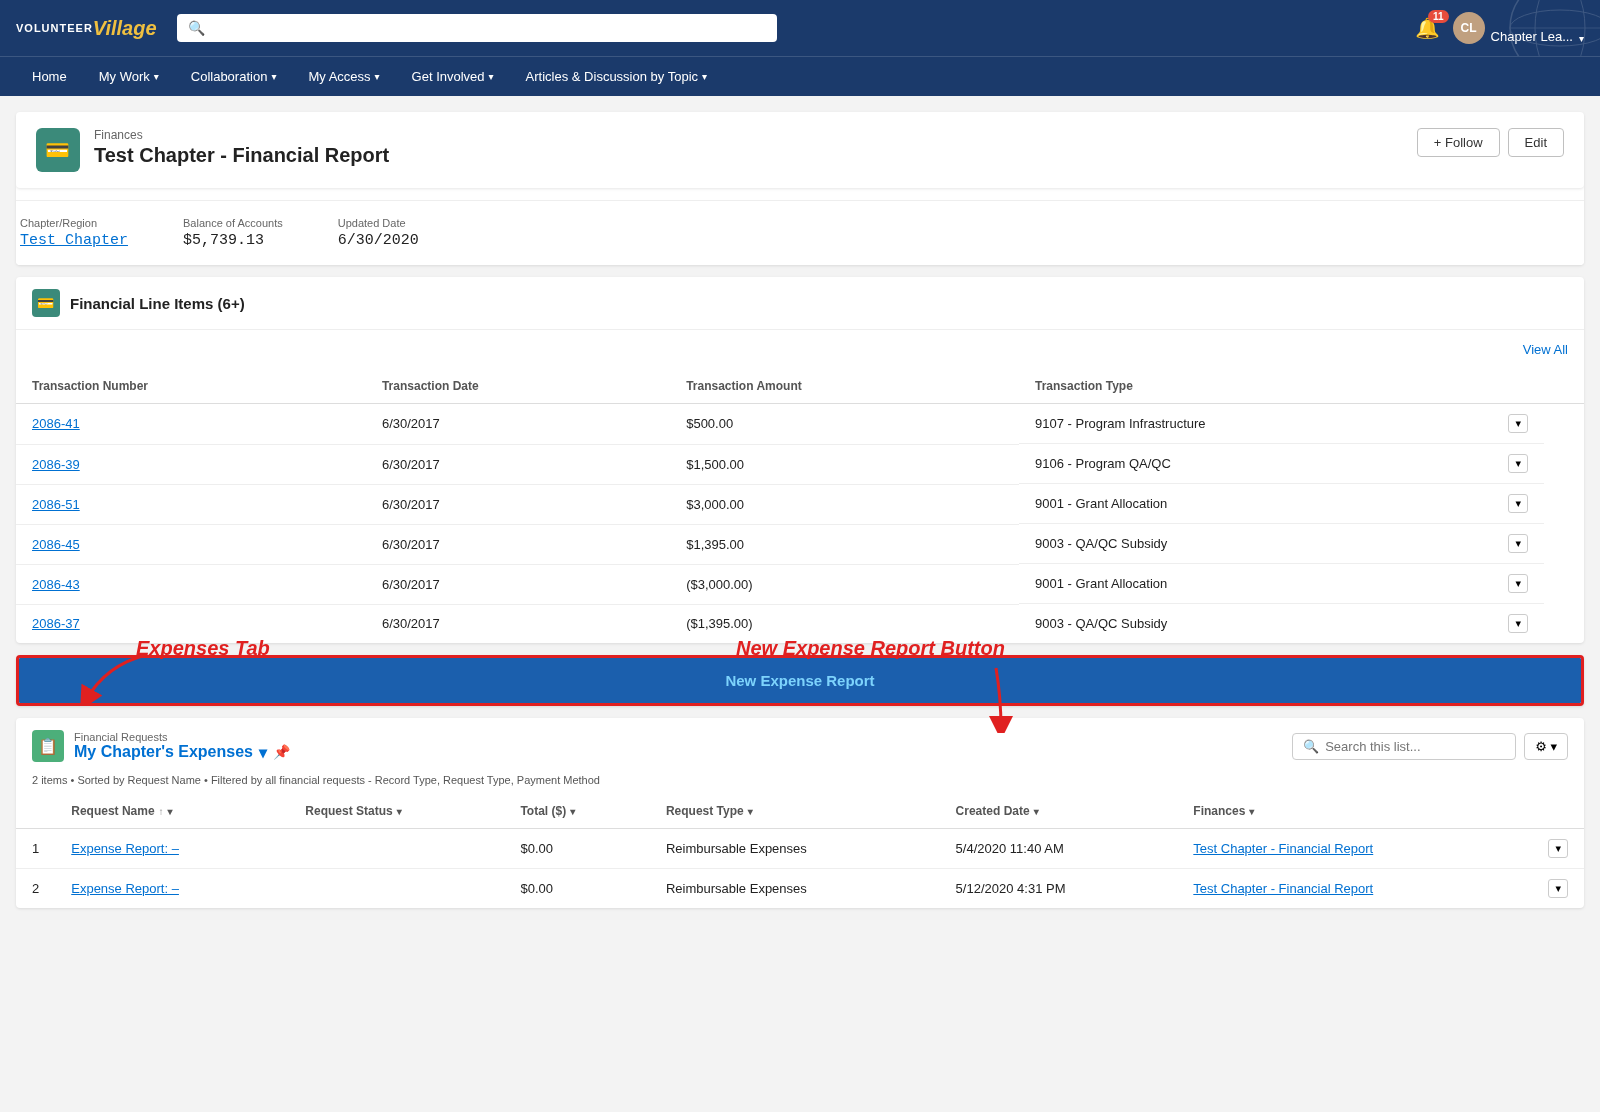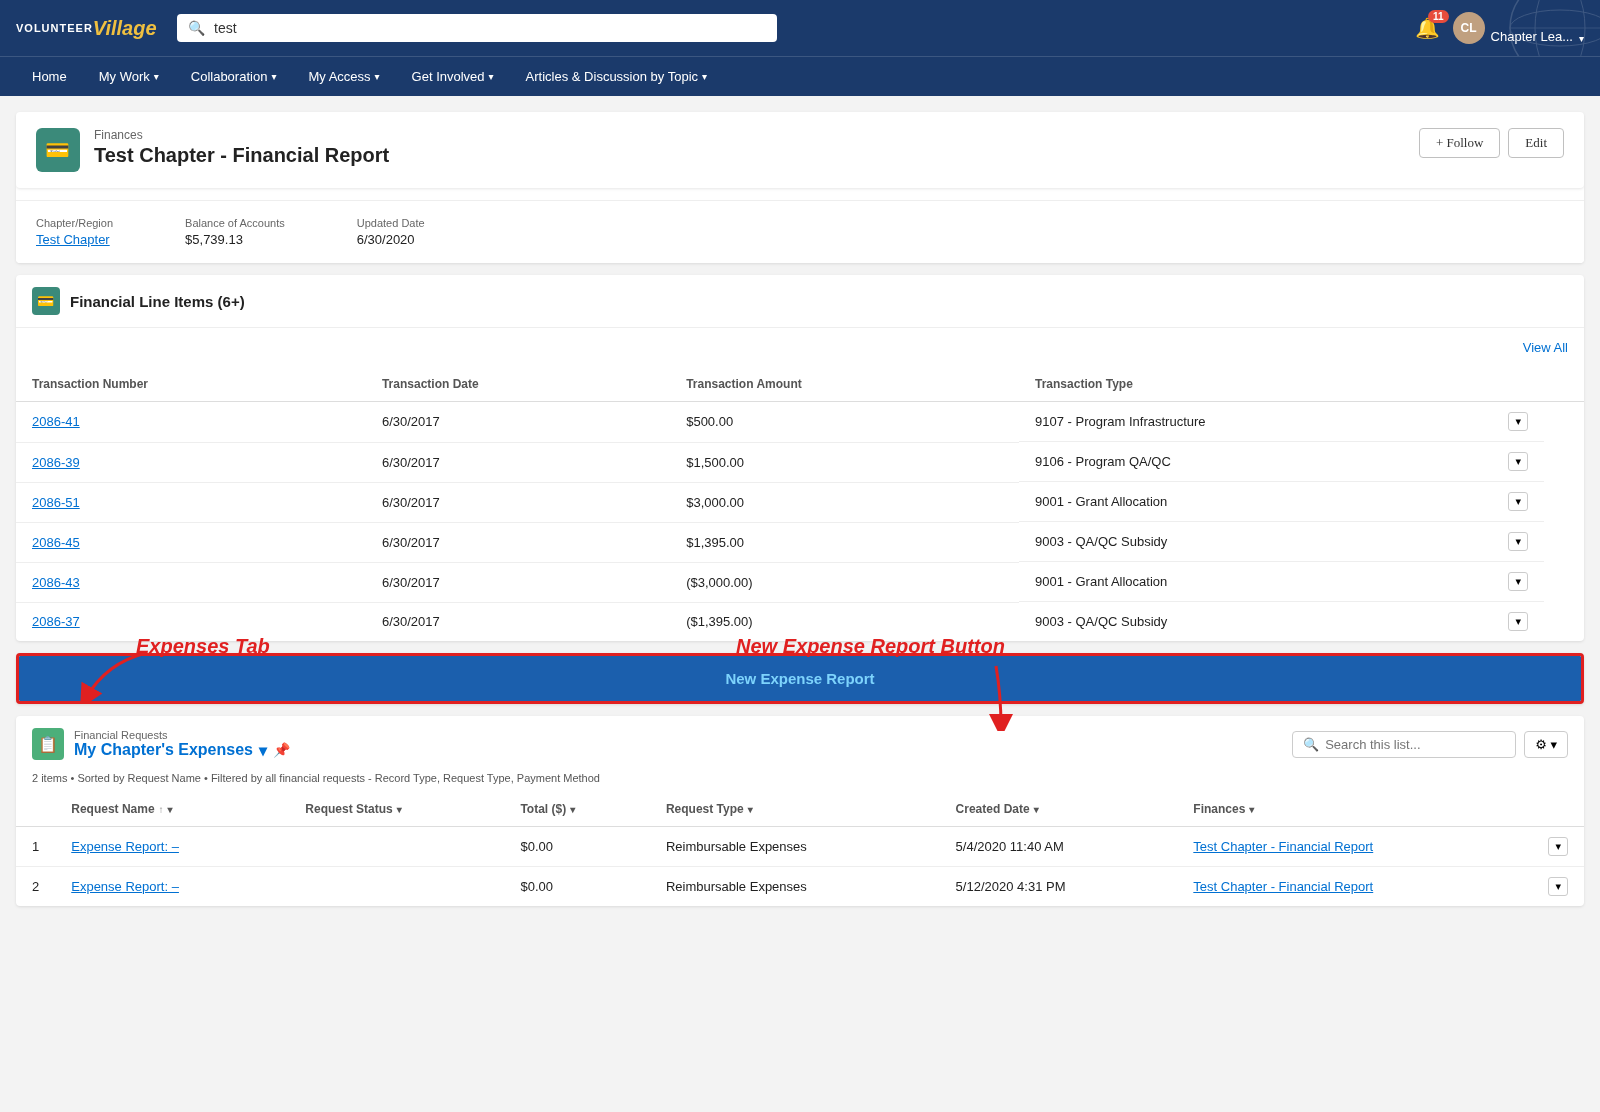--- a/index.html
+++ b/index.html
@@ -133,34 +133,33 @@
     .record-title { font-size: 20px; font-weight: bold; color: #222; }
     .record-header-actions { display: flex; gap: 8px; }
     .btn-follow, .btn-edit {
       padding: 6px 16px;
       border-radius: 4px;
       font-size: 13px;
       cursor: pointer;
       border: 1px solid #c0c0c0;
       background: white;
       color: #333;
-      font-family: Liberation Serif, serif;
     }
 
     
     .record-fields {
       background: white;
-      padding: 16px 20px;
+      padding: 16px 4px;
       margin-bottom: 0;
       display: flex;
-      gap: 72px;
+      gap: 55px;
       border-top: 1px solid #eee;
     }
     .record-field-label { font-size: 11px; color: #666; margin-bottom: 3px; }
-    .record-field-value { font-size: 13px; color: #222; }
+    .record-field-value { font-size: 15px; color: #222; font-family: Liberation Mono, monospace; }
     .record-field-link { color: #0070d2; text-decoration: underline; cursor: pointer; }
 
     
     .section {
       background: white;
       border-radius: 4px;
       margin-bottom: 12px;
       box-shadow: 0 1px 3px rgba(0,0,0,0.1);
       overflow: hidden;
     }
@@ -323,21 +322,20 @@
 </head>
 <body>
 
 <div class="top-nav">
   <div class="nav-logo">
     <span class="volunteer">VOLUNTEER</span>
     <span class="village">Village</span>
   </div>
   <div class="nav-search">
     <span class="nav-search-icon">🔍</span>
-    <input type="text" value="test" style="">
   </div>
   <div class="nav-right">
     <div class="nav-bell">
       🔔
       <span class="nav-bell-badge">11</span>
     </div>
     <div class="nav-avatar">
       <div class="nav-avatar-img">CL</div>
       <span>Chapter Lea...</span>
       <span class="chevron-down">▾</span>

